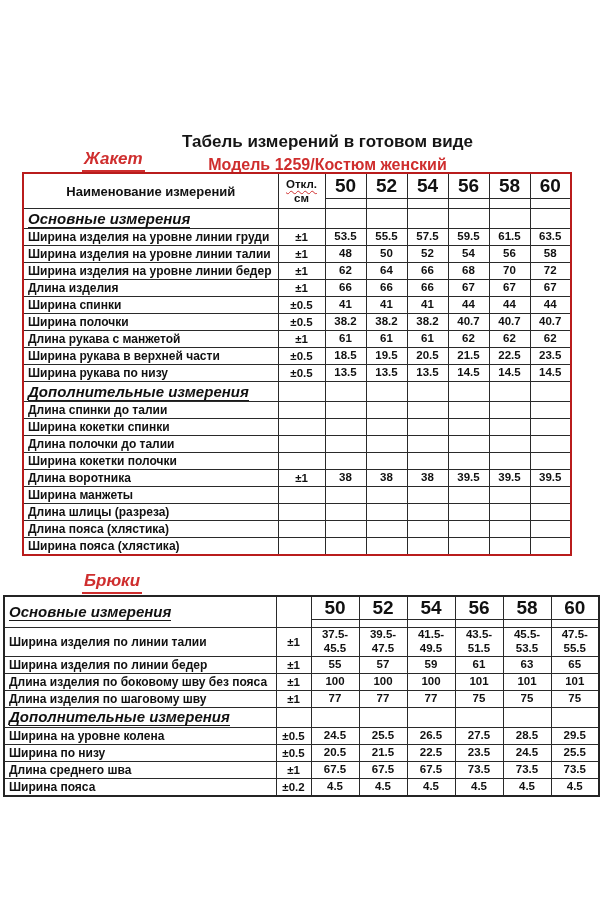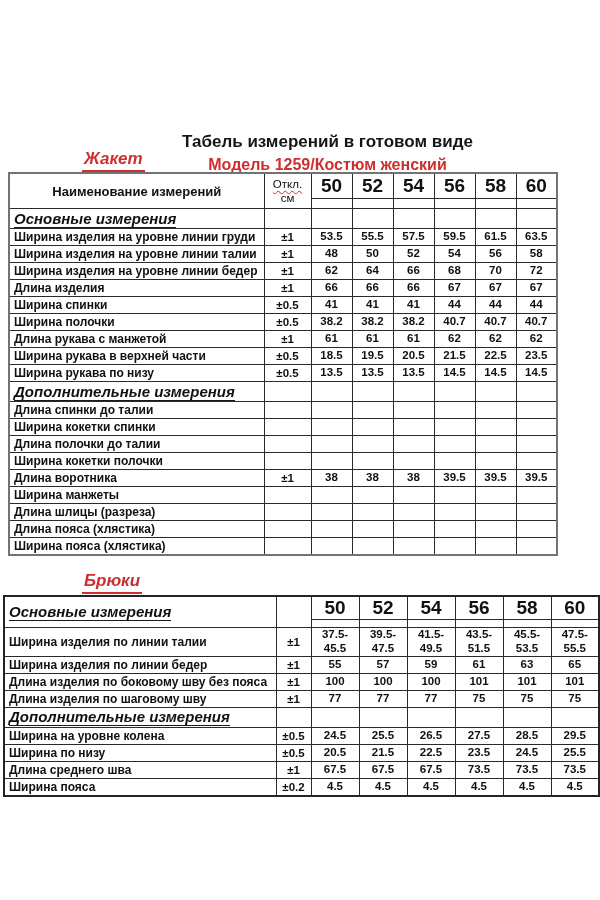--- a/index.html
+++ b/index.html
@@ -12,27 +12,27 @@
   .doc-title{font-size:17px;font-weight:bold;color:#151515;}
   .doc-subtitle{font-size:16px;font-weight:bold;color:#cf2e2e;margin-top:4px;}
   .garment-label{
     position:absolute;font-size:17px;font-weight:bold;font-style:italic;color:#cf2e2e;margin-left:28px;
   }
   .garment-label span{display:inline-block;border-bottom:2px solid #cf2e2e;padding:0 2px 1px 2px;}
   #jacket-label{top:149px;left:54px;}
   #trousers-label{top:571px;left:54px;text-align:right;}
 
   table{border-collapse:collapse;table-layout:fixed;position:absolute;background:#fff;}
-  #jacket-table{top:172px;left:8px;width:550px;border:2px solid #737373;}
+  #jacket-table{top:172px;left:22px;width:550px;border:2px solid #b91c1c;}
   #trousers-table{top:595px;left:3px;width:595px;border:2px solid #242424;}
   th,td{border:1px solid #2a2a2a;padding:0;overflow:hidden;}
 
   
   .jname{font-size:13px;font-weight:bold;text-align:center;vertical-align:middle;}
-  .tolcell{vertical-align:middle;text-align:center;font-size:11.5px;font-weight:normal;line-height:1.25;}
+  .tolcell{vertical-align:middle;text-align:center;font-size:11.5px;font-weight:bold;line-height:1.25;}
   .tol-word{text-decoration:underline;text-decoration-style:wavy;text-decoration-color:#d03030;text-decoration-thickness:1px;text-underline-offset:2px;}
   .size-h{font-size:19px;font-weight:bold;text-align:center;vertical-align:middle;height:24px;}
   .hrow2 th{height:9px;}
   .trow2 th{height:7px;}
   .tsize-h{font-size:19px;font-weight:bold;text-align:center;vertical-align:middle;height:19px;}
 
   
   td.label{font-size:12px;font-weight:bold;text-align:left;padding:0 3px 0 4px;height:16px;vertical-align:middle;white-space:nowrap;}
   td.tol{font-size:11.5px;font-weight:bold;text-align:center;vertical-align:middle;}
   td.val{font-size:11.5px;font-weight:bold;text-align:center;vertical-align:middle;white-space:pre-line;line-height:1.2;}

